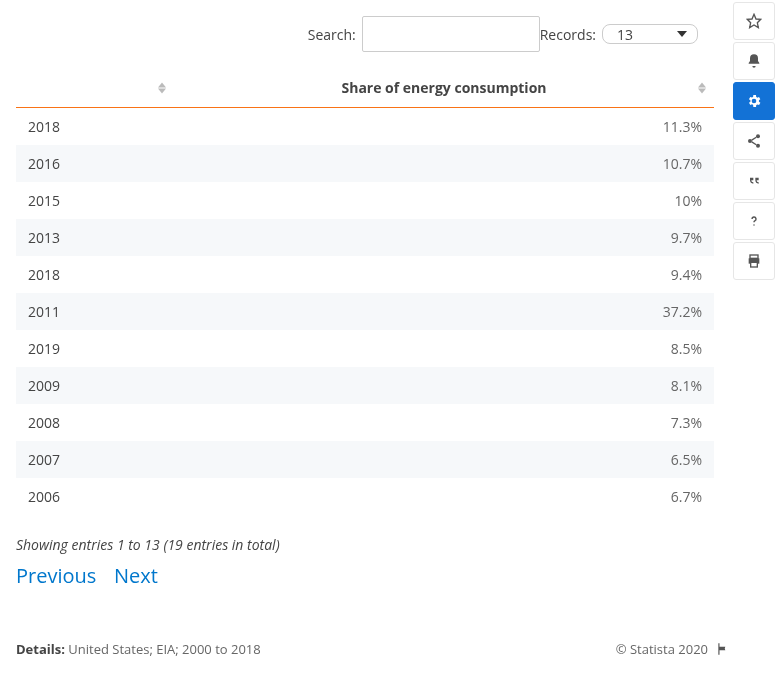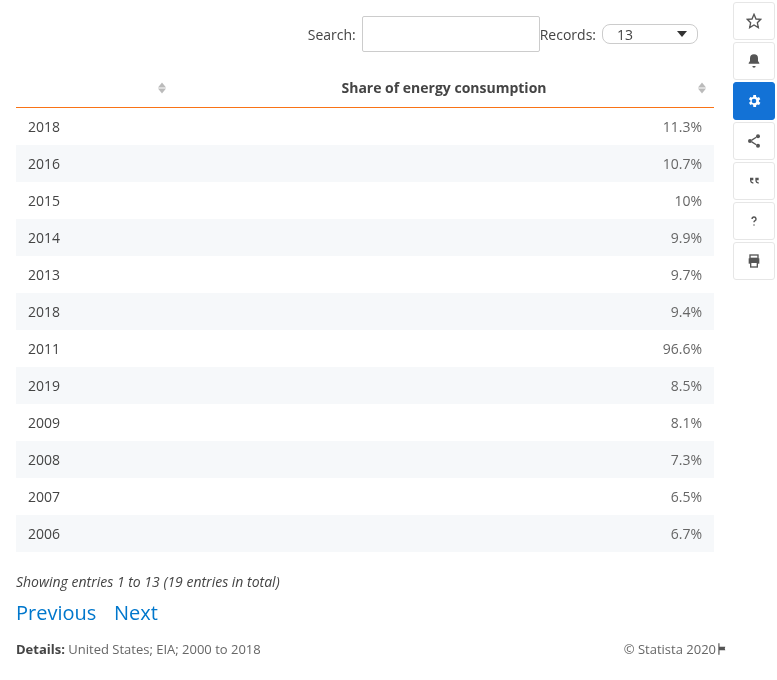--- a/index.html
+++ b/index.html
@@ -22,21 +22,21 @@
 .sort-indicator .down { width: 0; height: 0; border-left: 4px solid transparent; border-right: 4px solid transparent; border-top: 5px solid #bbb; }
 tbody td { padding: 9px 12px; font-size: 14px; color: #444; }
 tbody tr:nth-child(even) { background: #f6f8fa; }
 td.year-cell { text-align: left; }
 td.val-cell { text-align: right; color: #666; }
 .info-row { margin-top: 20px; color: #444; font-size: 14px; font-style: italic; }
 .pager { margin-top: 8px; }
 .pager a { color: #0077cc; text-decoration: none; font-size: 20px; margin-right: 14px; display: inline-block; }
 .footer { position: absolute; bottom: 22px; left: 16px; right: 47px; display: flex; justify-content: space-between; align-items: center; font-size: 13px; color: #666; }
 .footer .details strong { color: #444; font-weight: 700; margin-top: 36px; }
-.footer .copyright { color: #666; display: flex; align-items: center; gap: 0; }
+.footer .copyright { color: #666; display: flex; align-items: center; gap: 8px; }
 .sidebar { position: absolute; right: 0; top: 2px; width: 47px; display: flex; flex-direction: column; gap: 2px; }
 .side-btn { width: 42px; height: 38px; border: 1px solid #e6e6e6; border-radius: 3px; background: #fff; display: flex; align-items: center; justify-content: center; cursor: pointer; color: #555; margin-left: 3px; }
 .side-btn.active { background: #1372d6; border-color: #1372d6; color: #fff; }
 .side-btn svg { width: 16px; height: 16px; }
 </style>
 </head>
 <body>
 
 <div class="main">
   <div class="controls">
@@ -79,34 +79,30 @@
         </tr>
         <tr>
           <td class="year-cell">2016</td>
           <td class="val-cell">10.7%</td>
         </tr>
         <tr>
           <td class="year-cell">2015</td>
           <td class="val-cell">10%</td>
         </tr>
         <tr>
-          <td class="year-cell">2014</td>
-          <td class="val-cell">9.9%</td>
-        </tr>
-        <tr>
           <td class="year-cell">2013</td>
           <td class="val-cell">9.7%</td>
         </tr>
         <tr>
           <td class="year-cell">2018</td>
           <td class="val-cell">9.4%</td>
         </tr>
         <tr>
           <td class="year-cell">2011</td>
-          <td class="val-cell">96.6%</td>
+          <td class="val-cell">37.2%</td>
         </tr>
         <tr>
           <td class="year-cell">2019</td>
           <td class="val-cell">8.5%</td>
         </tr>
         <tr>
           <td class="year-cell">2009</td>
           <td class="val-cell">8.1%</td>
         </tr>
         <tr>

